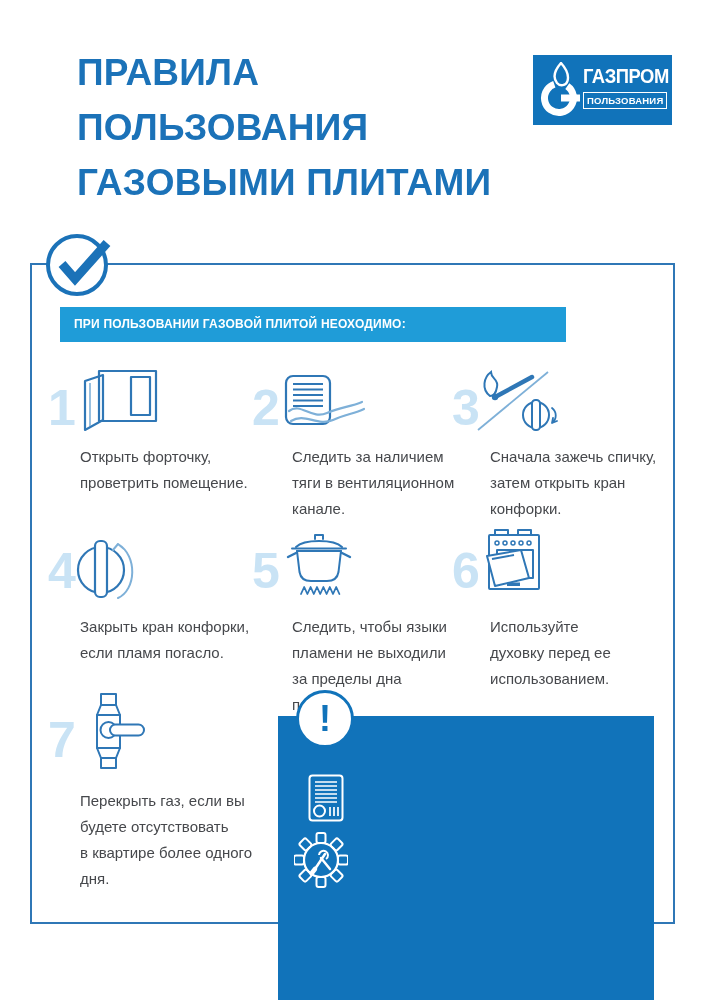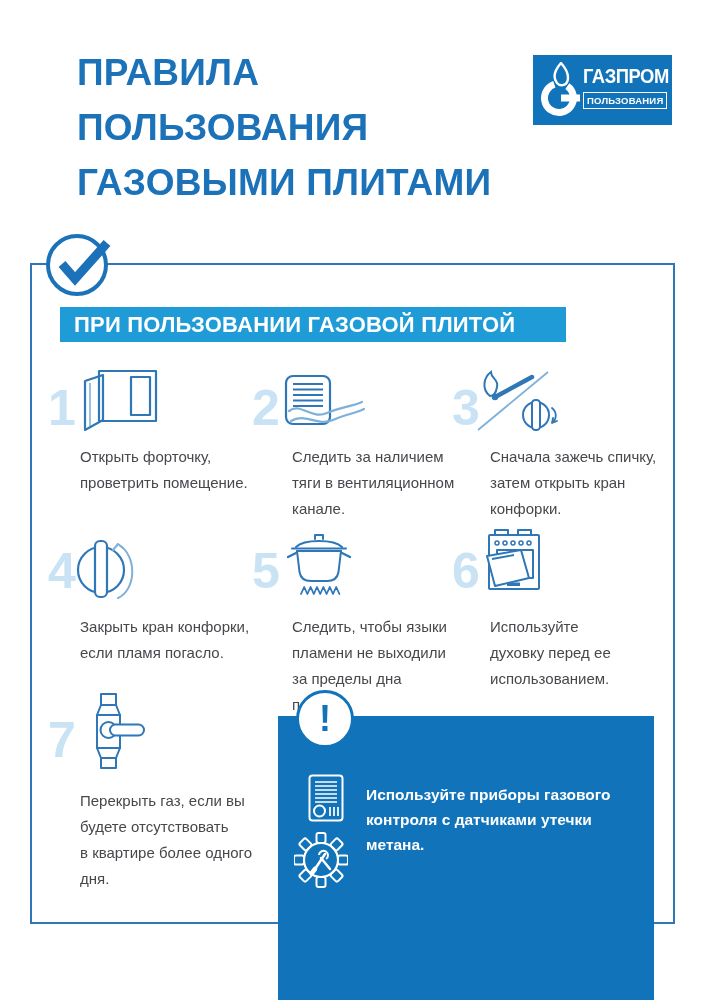--- a/index.html
+++ b/index.html
@@ -26,21 +26,21 @@
               transform:scaleX(.92);transform-origin:left;}
   .logo-sub{margin-top:4px;display:inline-block;color:#fff;font-weight:bold;font-size:9.5px;
             border:1.5px solid #fff;padding:2px 3px;letter-spacing:.2px;}
   
   .frame{position:absolute;left:30px;top:263px;width:641px;height:657px;
          border:2px solid var(--icon-stroke);z-index:0;}
   .check-badge{position:absolute;left:46px;top:234px;width:54px;height:54px;border-radius:50%;
                background:#fff;border:4px solid var(--brand-blue);z-index:2;}
   .check-badge svg{overflow:visible;position:absolute;left:0;top:0;}
   .section-bar{position:absolute;left:60px;top:307px;width:506px;height:35px;
-               background:var(--bar-blue);color:#fff;font-weight:bold;font-size:22px;
+               background:var(--bar-blue);color:#fff;font-weight:bold;font-size:12px;
                line-height:35px;padding-left:14px;box-sizing:border-box;letter-spacing:.2px;z-index:1;}
   
   .rule{position:absolute;width:205px;z-index:1;}
   .rule-num{position:absolute;left:0;font-size:50px;line-height:1;font-weight:bold;color:var(--number-blue);}
   .rule-icon{position:absolute;}
   .rule-text{position:absolute;font-size:15px;line-height:26px;color:var(--text-gray);white-space:pre-line;}
   .r1 .rule-num{top:15px}.r2 .rule-num{top:18px}.r3 .rule-num{top:25px}
   .r1 .rule-text{top:76px}.r2 .rule-text{top:86px}.r3 .rule-text{top:98px}
   .c1 .rule-text{left:32px}.c2 .rule-text{left:40px}.c3 .rule-text{left:38px}
   
@@ -210,22 +210,20 @@
 
   <div class="notice-box">
     <div class="notice-item-icon" style="left:30px;top:58px">
       <svg width="36" height="48" viewBox="0 0 36 48" fill="none" stroke="#fff" stroke-width="2">
         <rect x="1.5" y="1.5" width="33" height="45" rx="3"></rect>
         <path d="M7 8 H29 M7 12 H29 M7 16 H29 M7 20 H29 M7 24 H29 M7 28 H29" stroke-width="1.7"></path>
         <circle cx="11.5" cy="37" r="5.5"></circle>
         <path d="M22 33 V42 M26 33 V42 M30 33 V42" stroke-width="1.7"></path>
       </svg>
     </div>
-    <div class="notice-text" style="top:66px">Используйте приборы газового
-контроля с датчиками утечки метана.</div>
 
     <div class="notice-item-icon" style="left:16px;top:116px">
       <svg width="54" height="56" viewBox="0 0 54 56" fill="none" stroke="#fff" stroke-width="2">
         <g transform="translate(27,28)">
           <rect x="-4.5" y="-27" width="9" height="10" rx="2"></rect>
           <rect x="-4.5" y="-27" width="9" height="10" rx="2" transform="rotate(45)"></rect>
           <rect x="-4.5" y="-27" width="9" height="10" rx="2" transform="rotate(90)"></rect>
           <rect x="-4.5" y="-27" width="9" height="10" rx="2" transform="rotate(135)"></rect>
           <rect x="-4.5" y="-27" width="9" height="10" rx="2" transform="rotate(180)"></rect>
           <rect x="-4.5" y="-27" width="9" height="10" rx="2" transform="rotate(225)"></rect>

